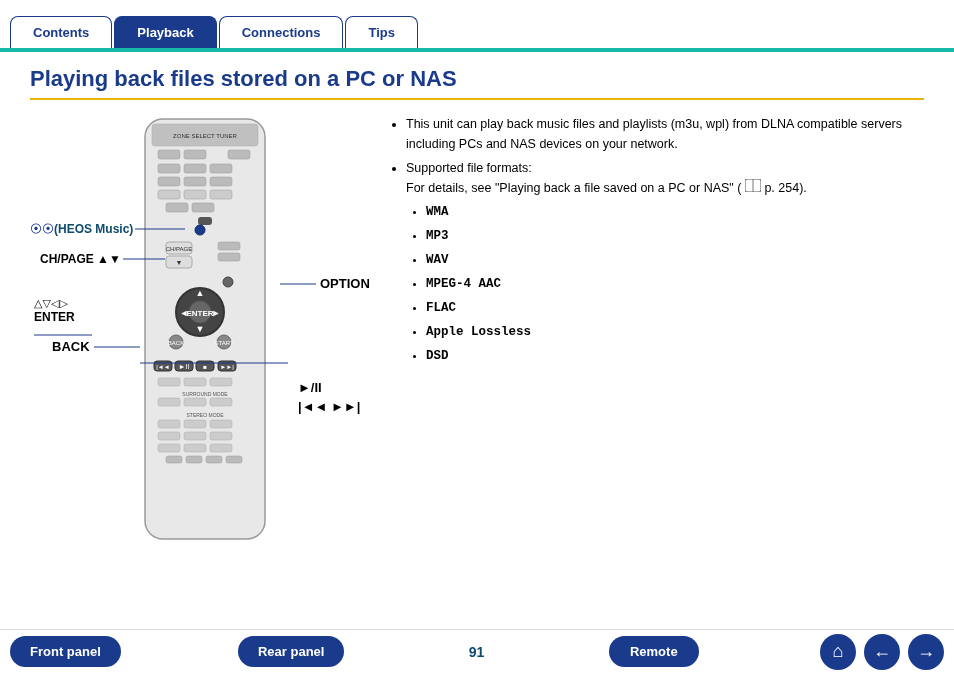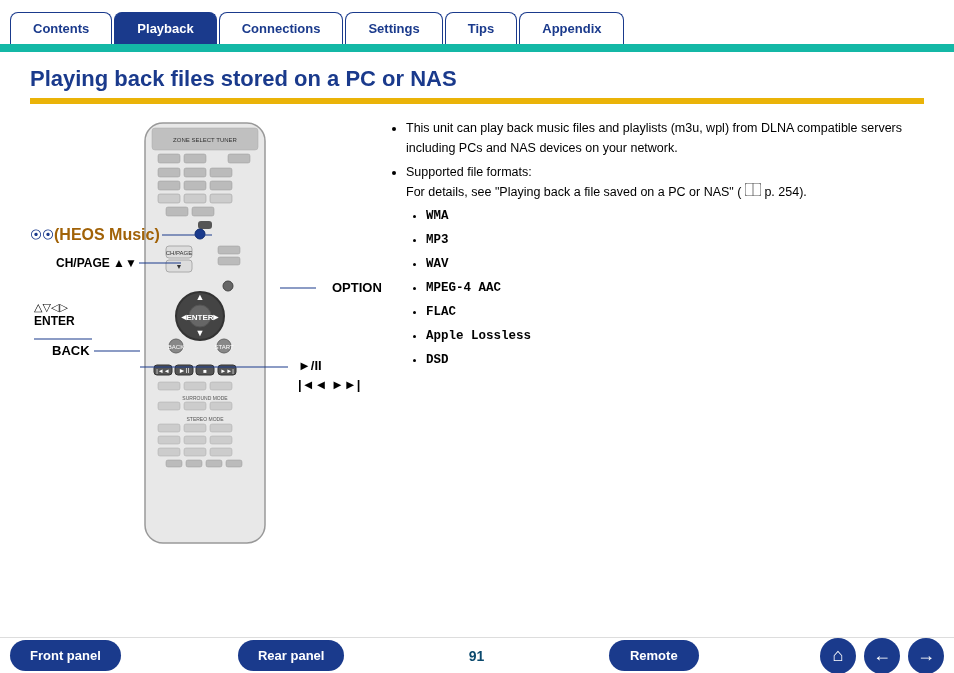--- a/index.html
+++ b/index.html
@@ -1,55 +1,53 @@
 <!DOCTYPE html>
 <html><head>
   <meta charset="utf-8">
   <style>
     * { margin: 0; padding: 0; box-sizing: border-box; }
     body { width: 954px; height: 673px; font-family: Arial, sans-serif; font-size: 13px; background: #fff; overflow: hidden; position: relative; }
 
     
-    .top-nav { display: flex; align-items: flex-end; border-bottom: 8px solid #14b8a6; padding: 0 10px; height: 52px; }
+    .top-nav { display: flex; align-items: flex-end; border-bottom: 4px solid #14b8a6; padding: 0 10px; height: 52px; }
     .nav-tab { padding: 8px 22px; border: 1.5px solid #1a3a8c; border-bottom: none; border-radius: 8px 8px 0 0; font-size: 13px; font-weight: bold; cursor: pointer; margin-right: 2px; background: #fff; color: #1a3a8c; text-decoration: none; display: flex; align-items: center; }
     .nav-tab.active { background: #1a3a8c; color: #fff; }
 
     
     .main-content { padding: 14px 30px 10px 30px; }
-    .page-title { font-size: 22px; font-weight: bold; color: #1a3a8c; border-bottom: 6px solid #eab308; padding-bottom: 6px; margin-bottom: 14px; }
+    .page-title { font-size: 22px; font-weight: bold; color: #1a3a8c; border-bottom: 2px solid #eab308; padding-bottom: 6px; margin-bottom: 14px; }
 
     .content-area { display: flex; gap: 20px; }
 
     
     .remote-area { position: relative; width: 340px; flex-shrink: 0; }
 
     
     .text-area { flex: 1; font-size: 12.5px; line-height: 1.6; }
     .text-area ul { margin-left: 16px; }
     .text-area li { margin-bottom: 4px; }
     .text-area .sub-list { margin-left: 24px; list-style: disc; font-family: Liberation Mono, monospace; }
     .text-area .sub-list li { font-weight: bold; }
 
     
-    .bottom-bar { position: absolute; bottom: 0; left: 0; width: 954px; height: 36px; background: #fff; display: flex; align-items: center; justify-content: space-between; padding: 6px 10px; border-top: 1px solid #ddd; }
+    .bottom-bar { position: absolute; bottom: 0; left: 0; width: 954px; height: 44px; background: #fff; display: flex; align-items: center; justify-content: space-between; padding: 6px 10px; border-top: 1px solid #ddd; }
     .bottom-btn { background: #1a3a8c; color: #fff; font-weight: bold; font-size: 13px; border: none; border-radius: 20px; padding: 8px 20px; cursor: pointer; text-align: center; min-width: 90px; }
     .bottom-page-num { font-size: 14px; font-weight: bold; color: #0c4a6e; min-width: 30px; text-align: center; }
     .bottom-icon-btn { background: #1a3a8c; color: #fff; border: none; border-radius: 50%; width: 36px; height: 36px; font-size: 18px; cursor: pointer; display: flex; align-items: center; justify-content: center; margin-left: 4px; }
     .bottom-icons { display: flex; align-items: center; gap: 4px; }
   </style>
 </head>
 <body>
 
 <div class="top-nav">
   <a class="nav-tab">Contents</a>
   <a class="nav-tab active">Playback</a>
   <a class="nav-tab">Connections</a>
-  <a class="nav-tab">Settings</a>
   <a class="nav-tab">Tips</a>
-  <a class="nav-tab">Appendix</a>
 </div>
 
 <div class="main-content">
   <div class="page-title">Playing back files stored on a PC or NAS</div>
 
   <div class="content-area">
 
     <div class="remote-area">
       <div style="position:relative; width:320px; height:490px;">
 
@@ -138,35 +136,35 @@
           <rect x="70" y="330" width="22" height="8" rx="2" fill="#ccc" stroke="#aaa" stroke-width="0.5"></rect>
 
           <rect x="26" y="342" width="16" height="7" rx="2" fill="#bbb" stroke="#999" stroke-width="0.5"></rect>
           <rect x="46" y="342" width="16" height="7" rx="2" fill="#bbb" stroke="#999" stroke-width="0.5"></rect>
           <rect x="66" y="342" width="16" height="7" rx="2" fill="#bbb" stroke="#999" stroke-width="0.5"></rect>
           <rect x="86" y="342" width="16" height="7" rx="2" fill="#bbb" stroke="#999" stroke-width="0.5"></rect>
         </svg>
 
         <div style="position:absolute; left:0; top:108px; display:flex; align-items:center; gap:0;">
           <span style="font-size:12px; color:#1a3a8c;">⦿⦿</span>
-          <span style="font-size:16px; font-weight:bold; color:#a16207; white-space:nowrap;">(HEOS Music)</span>
+          <span style="font-size:12px; font-weight:bold; color:#0c4a6e; white-space:nowrap;">(HEOS Music)</span>
 
           <svg width="50" height="2" style="margin-left:2px;">
               <line x1="0" y1="1" x2="50" y2="1" stroke="#1a3a8c" stroke-width="1.2"></line>
             </svg>
         </div>
 
-        <div style="position:absolute; left:26px; top:138px; display:flex; align-items:center; gap:0;">
+        <div style="position:absolute; left:10px; top:138px; display:flex; align-items:center; gap:0;">
           <span style="font-size:12px; font-weight:bold; color:#000; white-space:nowrap;">CH/PAGE ▲▼</span>
           <svg width="42" height="2" style="margin-left:2px;">
               <line x1="0" y1="1" x2="42" y2="1" stroke="#1a3a8c" stroke-width="1.2"></line>
             </svg>
         </div>
 
-        <div style="position:absolute; left:250px; top:162px; display:flex; align-items:center; gap:12px;">
+        <div style="position:absolute; left:250px; top:162px; display:flex; align-items:center; gap:0;">
           <svg width="36" height="2" style="margin-right:4px;">
               <line x1="0" y1="1" x2="36" y2="1" stroke="#1a3a8c" stroke-width="1.2"></line>
             </svg>
           <span style="font-size:13px; font-weight:bold; color:#000; white-space:nowrap;">OPTION</span>
         </div>
 
         <div style="position:absolute; left:4px; top:183px;">
           <div style="font-size:11px; color:#000; white-space:nowrap;">△▽◁▷</div>
           <div style="font-size:12px; font-weight:bold; color:#000; white-space:nowrap;">ENTER</div>
           <svg width="58" height="2" style="margin-top:4px;">
@@ -175,21 +173,21 @@
         </div>
 
         <div style="position:absolute; left:22px; top:225px; display:flex; align-items:center; gap:0;">
           <span style="font-size:13px; font-weight:bold; color:#000; white-space:nowrap;">BACK</span>
           <svg width="46" height="2" style="margin-left:4px;">
               <line x1="0" y1="1" x2="46" y2="1" stroke="#1a3a8c" stroke-width="1.2"></line>
             </svg>
         </div>
 
         <div style="position:absolute; left:258px; top:240px;">
-          <div style="font-size:13px; font-weight:bold; color:#000; white-space:nowrap; margin-left:10px;">►/II</div>
+          <div style="font-size:13px; font-weight:bold; color:#000; white-space:nowrap; margin-left:10px;margin-top:26px;">►/II</div>
           <div style="font-size:13px; font-weight:bold; color:#000; white-space:nowrap; margin-left:10px; margin-top:4px;">|◄◄ ►►|</div>
         </div>
 
         <svg width="160" height="20" style="position:absolute; left:110px; top:244px;">
           <line x1="0" y1="5" x2="148" y2="5" stroke="#1a3a8c" stroke-width="1.2"></line>
         </svg>
 
       </div>
     </div>
 

